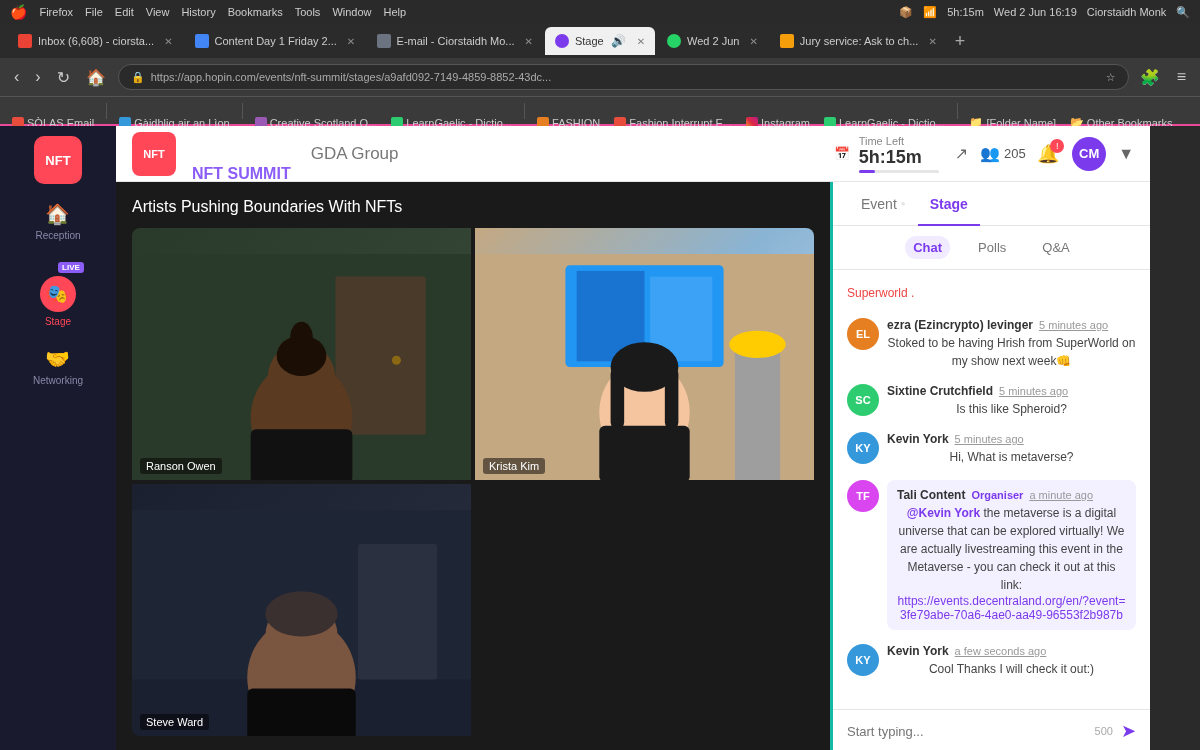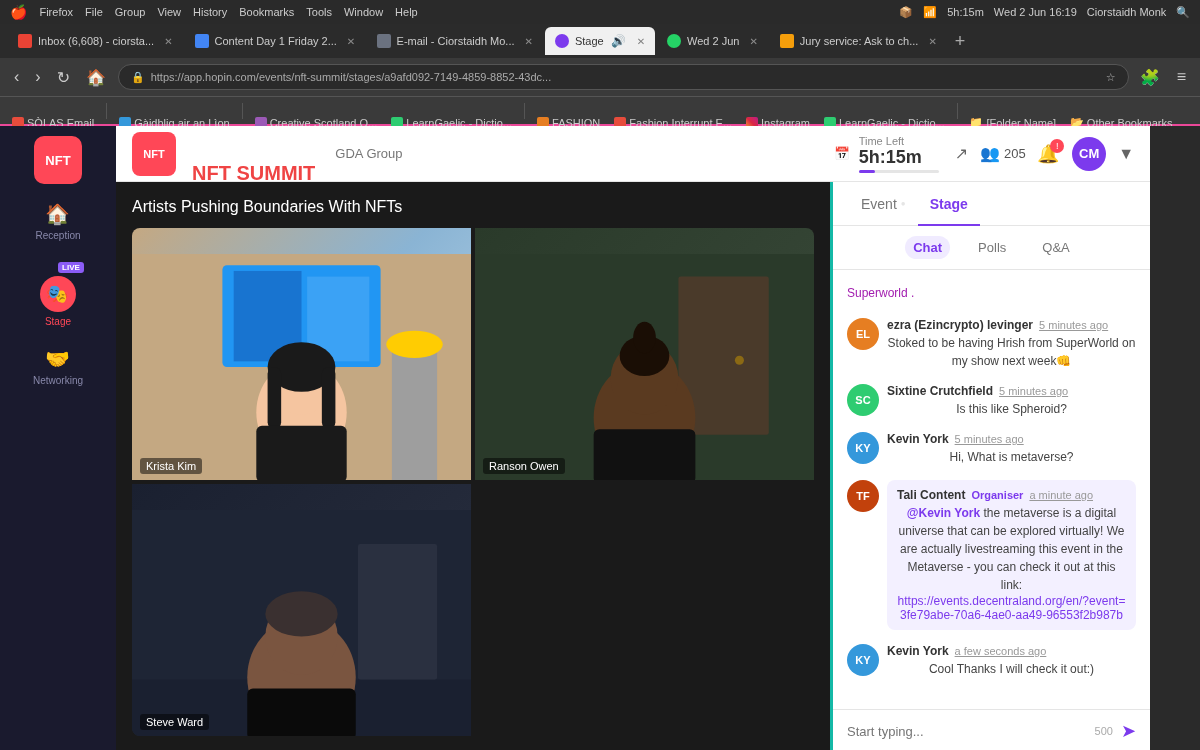--- a/index.html
+++ b/index.html
@@ -185,22 +185,22 @@
       height: 44px;
       background: #ff4757;
       border-radius: 8px;
       display: flex;
       align-items: center;
       justify-content: center;
       color: white;
       font-size: 11px;
       font-weight: bold;
     }
-    .event-title { font-size: 20px; font-weight: 600; color: #ef4444; margin-top: 40px; }
-    .event-group { font-size: 13px; color: #777; margin-left: 4px; }
+    .event-title { font-size: 16px; font-weight: 600; color: #8b5cf6; margin-top: 40px; }
+    .event-group { font-size: 17px; color: #777; margin-left: 4px; }
     .header-spacer { flex: 1; }
     .time-left {
       display: flex;
       align-items: center;
       gap: 8px;
       font-size: 13px;
       color: #555;
     }
     .time-value { font-size: 18px; font-weight: 600; color: #333; }
     .header-icons { display: flex; align-items: center; gap: 12px; }
@@ -425,33 +425,33 @@
     }
     .time-progress-fill {
       width: 20%;
       height: 100%;
       background: #7c3aed;
       border-radius: 2px;
     }
 
     .superworld-msg {
       font-size: 12px;
-      color: #a21caf;
+      color: #ef4444;
       padding: 4px 0;
     }
   </style>
 </head>
 <body>
 
 <div class="mac-bar">
   <div class="mac-bar-left">
     <span class="apple-icon">🍎</span>
     <span>Firefox</span>
     <span>File</span>
-    <span>Group</span>
+    <span>Edit</span>
     <span>View</span>
     <span>History</span>
     <span>Bookmarks</span>
     <span>Tools</span>
     <span>Window</span>
     <span>Help</span>
   </div>
   <div class="mac-bar-right">
     <span>📦</span>
     <span>📶</span>
@@ -616,20 +616,38 @@
       </div>
     </div>
 
     <div class="content-area">
 
       <div class="video-section">
         <div class="video-title">Artists Pushing Boundaries With NFTs</div>
         <div class="video-grid">
 
 
+          <div class="video-cell vc3">
+            <svg width="100%" height="100%" viewBox="0 0 300 200" preserveAspectRatio="xMidYMax meet" style="position:absolute;bottom:0;">
+              <rect width="300" height="200" fill="#2a3a2a"></rect>
+
+              <rect x="180" y="20" width="80" height="140" fill="#4a3a2a" rx="2"></rect>
+              <rect x="230" y="90" width="8" height="8" rx="4" fill="#8B6914"></rect>
+
+              <ellipse cx="150" cy="145" rx="45" ry="50" fill="#5a3a20"></ellipse>
+              <ellipse cx="150" cy="110" rx="30" ry="32" fill="#5a3a20"></ellipse>
+
+              <ellipse cx="150" cy="90" rx="22" ry="18" fill="#1a0e05"></ellipse>
+              <ellipse cx="150" cy="74" rx="10" ry="14" fill="#1a0e05"></ellipse>
+
+              <rect x="105" y="155" width="90" height="48" rx="5" fill="#111"></rect>
+            </svg>
+            <div class="video-label">Ranson Owen</div>
+          </div>
+
           <div class="video-cell vc2">
             <svg width="100%" height="100%" viewBox="0 0 300 200" preserveAspectRatio="xMidYMax meet" style="position:absolute;bottom:0;">
               <rect width="300" height="200" fill="#c4a882"></rect>
 
               <rect x="80" y="10" width="140" height="90" fill="#2196F3" rx="4"></rect>
               <rect x="90" y="15" width="60" height="80" fill="#1565C0" opacity="0.7"></rect>
               <rect x="155" y="20" width="55" height="75" fill="#42A5F5" opacity="0.8"></rect>
 
               <rect x="230" y="80" width="40" height="120" fill="#9E9E9E"></rect>
               <ellipse cx="250" cy="80" rx="25" ry="12" fill="#FFCC02"></ellipse>
@@ -637,38 +655,20 @@
               <ellipse cx="150" cy="140" rx="40" ry="45" fill="#f5c5a0"></ellipse>
               <ellipse cx="150" cy="112" rx="28" ry="30" fill="#f5c5a0"></ellipse>
 
               <ellipse cx="150" cy="100" rx="30" ry="22" fill="#1a1a1a"></ellipse>
               <rect x="120" y="100" width="12" height="55" rx="6" fill="#1a1a1a"></rect>
               <rect x="168" y="100" width="12" height="55" rx="6" fill="#1a1a1a"></rect>
 
               <rect x="110" y="152" width="80" height="50" rx="5" fill="#1a1a1a"></rect>
             </svg>
             <div class="video-label">Krista Kim</div>
-          </div>
-
-          <div class="video-cell vc3">
-            <svg width="100%" height="100%" viewBox="0 0 300 200" preserveAspectRatio="xMidYMax meet" style="position:absolute;bottom:0;">
-              <rect width="300" height="200" fill="#2a3a2a"></rect>
-
-              <rect x="180" y="20" width="80" height="140" fill="#4a3a2a" rx="2"></rect>
-              <rect x="230" y="90" width="8" height="8" rx="4" fill="#8B6914"></rect>
-
-              <ellipse cx="150" cy="145" rx="45" ry="50" fill="#5a3a20"></ellipse>
-              <ellipse cx="150" cy="110" rx="30" ry="32" fill="#5a3a20"></ellipse>
-
-              <ellipse cx="150" cy="90" rx="22" ry="18" fill="#1a0e05"></ellipse>
-              <ellipse cx="150" cy="74" rx="10" ry="14" fill="#1a0e05"></ellipse>
-
-              <rect x="105" y="155" width="90" height="48" rx="5" fill="#111"></rect>
-            </svg>
-            <div class="video-label">Ranson Owen</div>
           </div>
 
           <div class="video-cell vc4">
             <svg width="100%" height="100%" viewBox="0 0 300 200" preserveAspectRatio="xMidYMax meet" style="position:absolute;bottom:0;">
               <rect width="300" height="200" fill="#1a2030"></rect>
 
               <rect x="0" y="0" width="300" height="150" fill="#1e2535"></rect>
 
               <rect x="200" y="30" width="70" height="120" fill="#2a3040" rx="2"></rect>
 
@@ -733,21 +733,21 @@
             <div class="chat-bubble">
               <div class="chat-header">
                 <span class="chat-name">Kevin York</span>
                 <span class="chat-time">5 minutes ago</span>
               </div>
               <div class="chat-text">Hi, What is metaverse?</div>
             </div>
           </div>
 
           <div class="chat-msg">
-            <div class="chat-avatar" style="background:#c2410c;">TF</div>
+            <div class="chat-avatar" style="background:#d946ef;">TF</div>
             <div class="chat-bubble">
               <div class="organiser-msg">
                 <div class="chat-header">
                   <span class="chat-name">Tali Content</span>
                   <span class="organiser-tag">Organiser</span>
                   <span class="chat-time">a minute ago</span>
                 </div>
                 <div class="chat-text">
                   <span style="color:#7c3aed;font-weight:600;">@Kevin York</span>
                   <span> the metaverse is a digital universe that can be explored virtually! We are actually livestreaming this event in the Metaverse - you can check it out at this link:</span>

